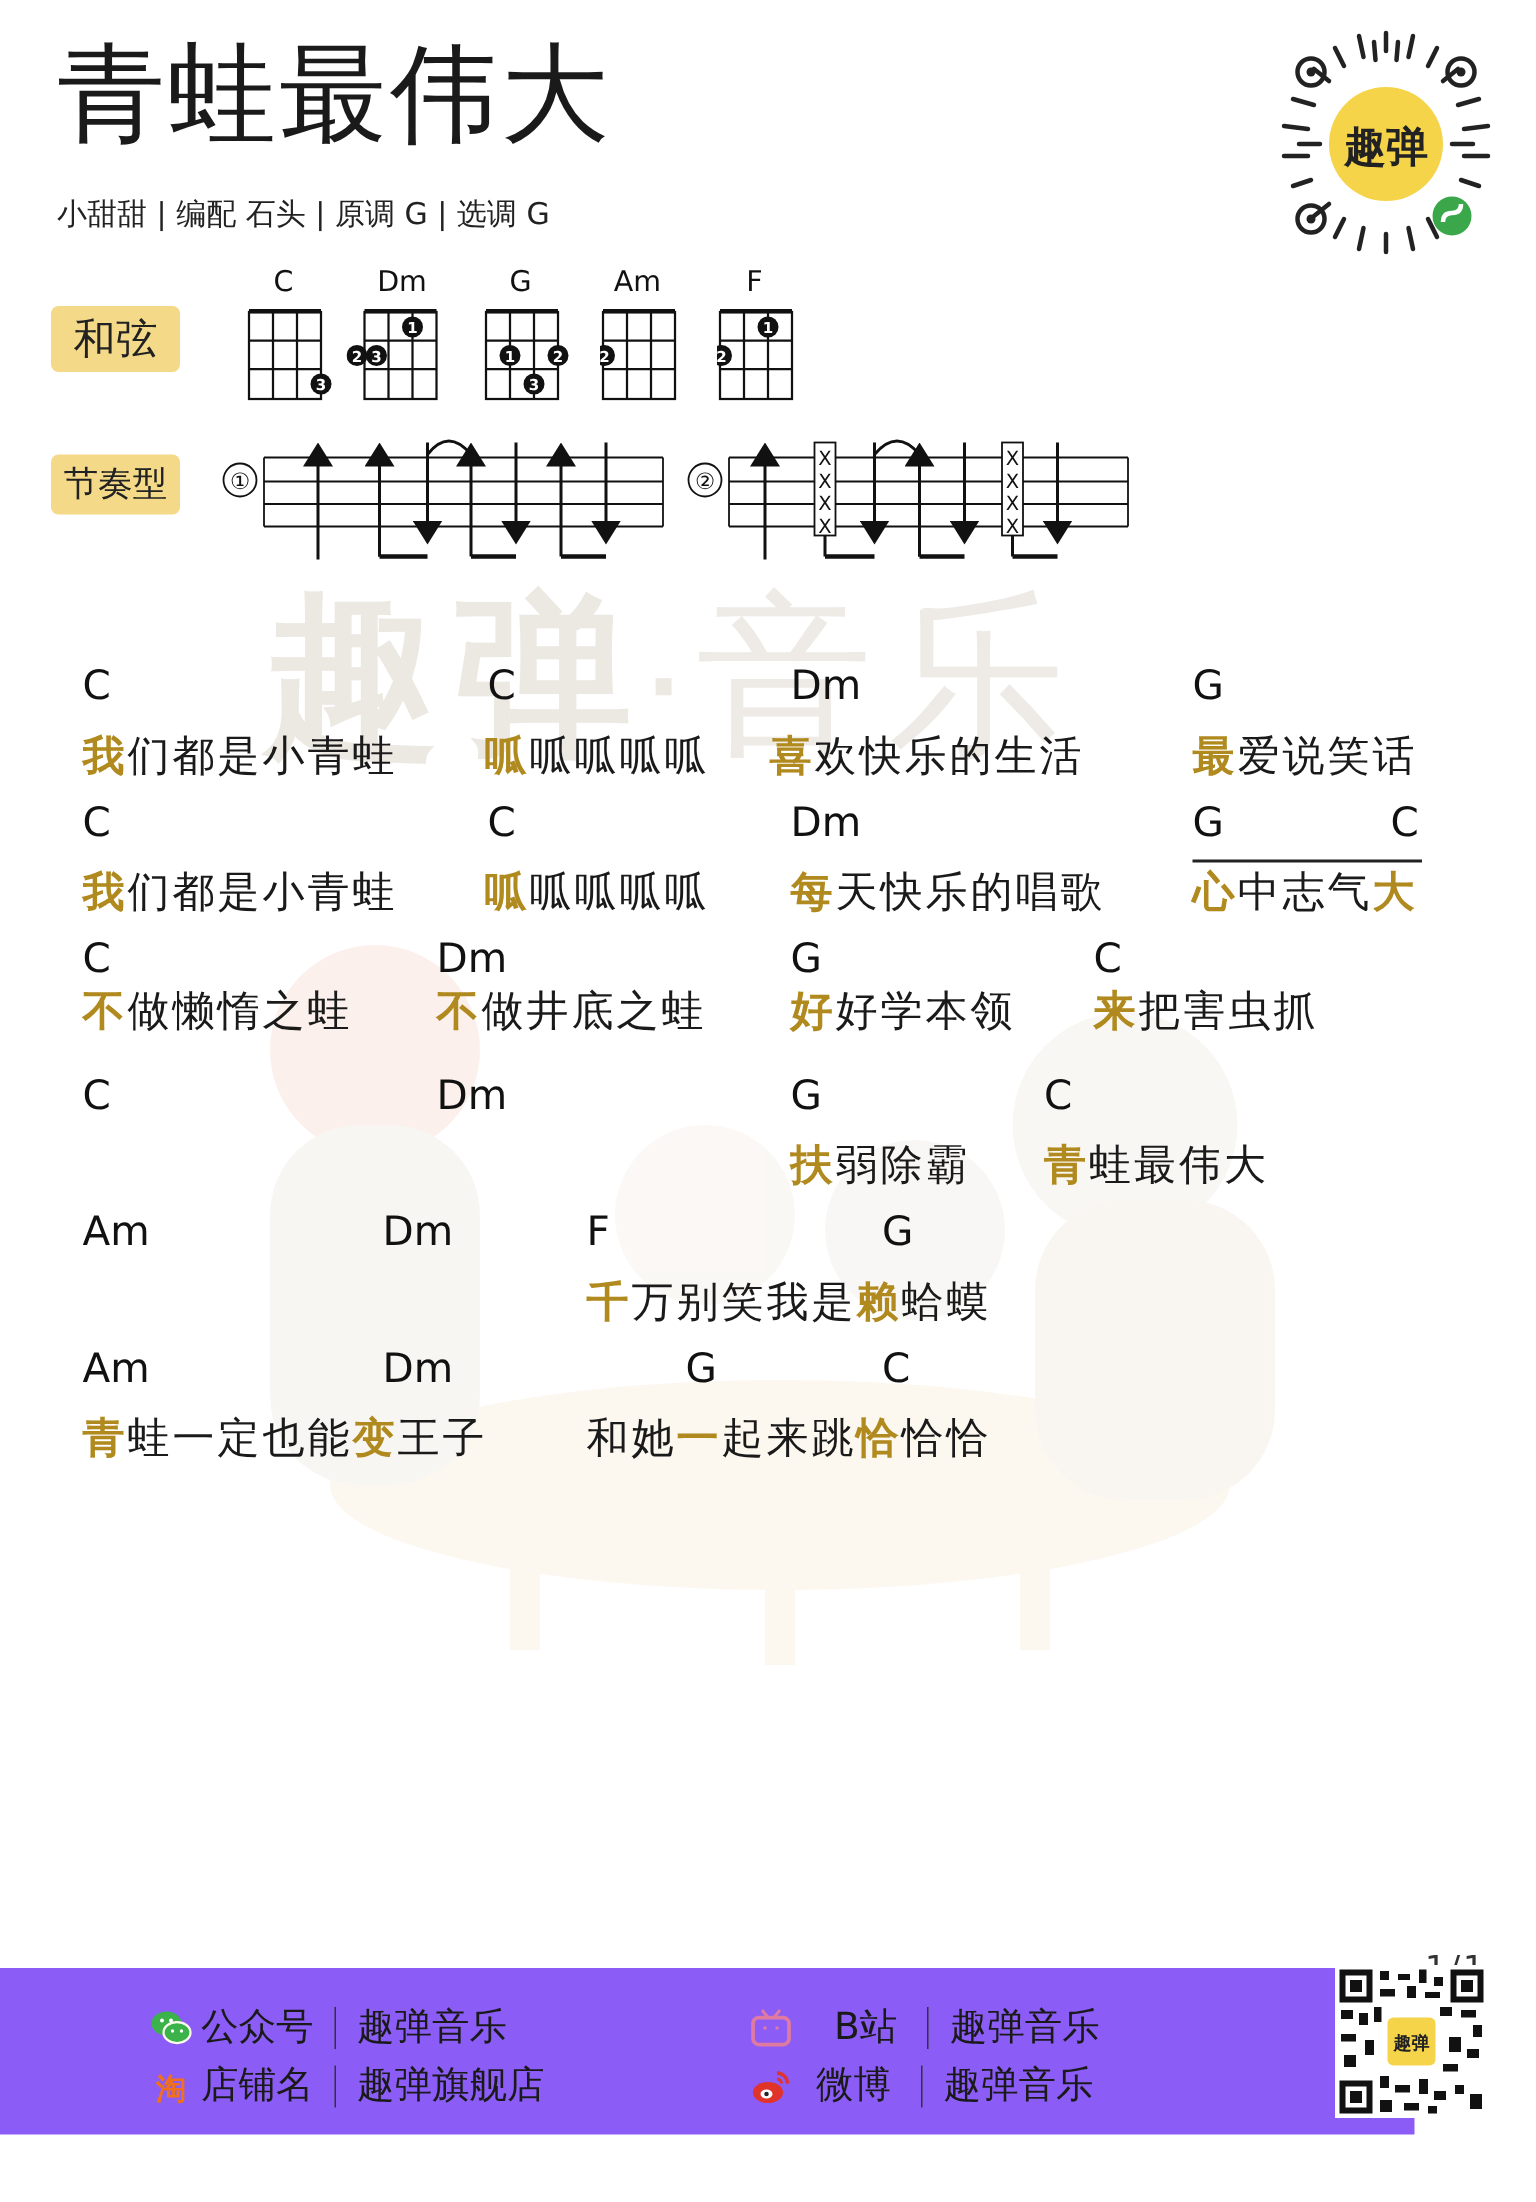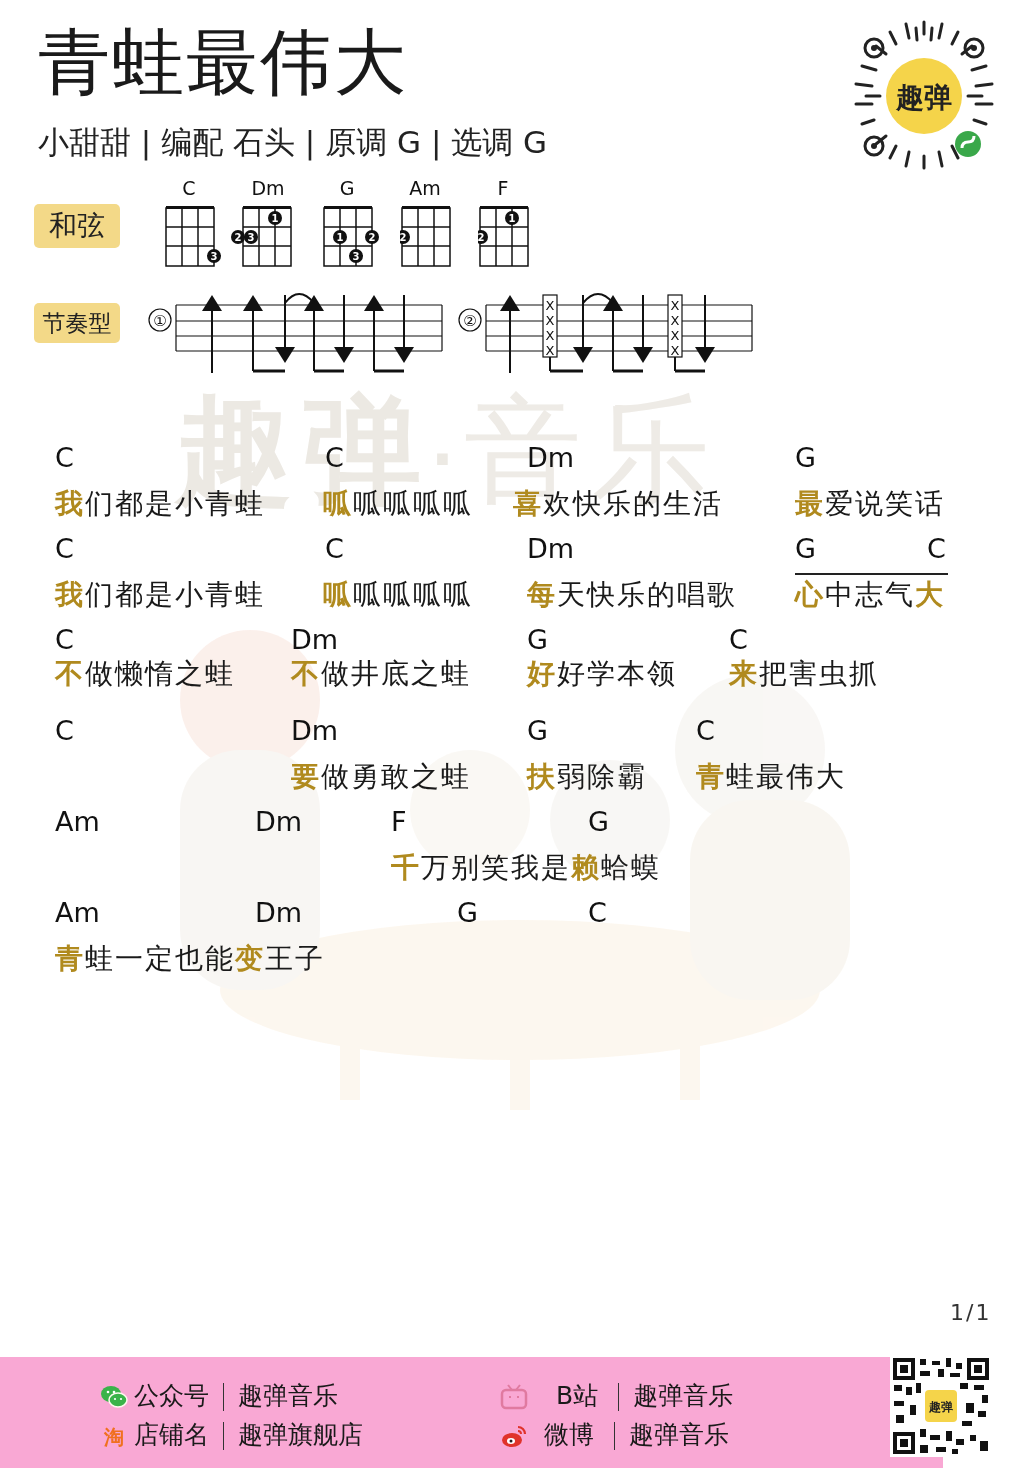--- a/index.html
+++ b/index.html
@@ -9,21 +9,21 @@
     font-family: "DejaVu Sans", "Liberation Sans", sans-serif;
     color: #111;
   }
   .title {
     position: absolute; left: 38px; top: 14px;
     font-size: 72px; font-weight: 400; letter-spacing: 2px; color: #1a1a1a;
     line-height: 96px;
   }
   .subtitle {
     position: absolute; left: 38px; top: 126px;
-    font-size: 31px; color: #222; line-height: 32px;
+    font-size: 20px; color: #222; line-height: 32px;
   }
   .qr-mini {
     position: absolute; left: 846px; top: 18px; width: 156px; height: 156px;
   }
   .tag {
     position: absolute; background: #f3d988; border-radius: 5px;
     color: #222; text-align: center;
   }
   .tag-chord { left: 34px; top: 204px; width: 86px; height: 44px; font-size: 28px; line-height: 44px; }
   .tag-rhythm { left: 34px; top: 303px; width: 86px; height: 40px; font-size: 23px; line-height: 40px; }
@@ -43,22 +43,22 @@
   .sheet { position: absolute; left: 0; top: 0; width: 1024px; }
   .line-chords, .line-lyrics { position: absolute; left: 0; width: 1024px; height: 40px; }
   .ch { position: absolute; font-size: 27px; line-height: 34px; color: #111; font-family: "DejaVu Sans", sans-serif; }
   .ly { position: absolute; font-size: 28px; line-height: 36px; color: #1a1a1a; white-space: nowrap; letter-spacing: 2px; }
   .ly .hl { color: #b08a1e; font-weight: 700; }
   .underline-bar { position: absolute; left: 795px; top: 573px; width: 153px; height: 2px; background: #222; }
 
   .page-num { position: absolute; left: 950px; top: 1300px; font-size: 22px; color: #333; letter-spacing: 2px; }
 
   .footer {
-    position: absolute; left: 0; top: 1357px; width: 943px; height: 111px;
-    background: #f9a8d4;
+    position: absolute; left: 0; top: 1312px; width: 943px; height: 111px;
+    background: #8b5cf6;
   }
   .footer-item { position: absolute; font-size: 25px; color: #1a1a1a; line-height: 34px; white-space: nowrap; }
   .footer-item .sep { display: inline-block; width: 1px; height: 28px; background: #333; margin: 0 14px; vertical-align: middle; }
   .footer-item .icon { display: inline-block; width: 28px; height: 28px; vertical-align: middle; margin-right: 6px; }
   .qr-big { position: absolute; left: 890px; top: 1355px; width: 102px; height: 102px; background: #fff; }
 </style>
 </head>
 <body>
 
 <div class="title">青蛙最伟大</div>
@@ -340,21 +340,20 @@
     <span class="ly" style="left:729px"><span class="hl">来</span><span>把害虫抓</span></span>
   </div>
 
   <div class="line-chords" style="top:714px">
     <span class="ch" style="left:55px">C</span>
     <span class="ch" style="left:291px">Dm</span>
     <span class="ch" style="left:527px">G</span>
     <span class="ch" style="left:696px">C</span>
   </div>
   <div class="line-lyrics" style="top:759px">
-    <span class="ly" style="left:291px"><span class="hl">要</span><span>做勇敢之蛙</span></span>
     <span class="ly" style="left:527px"><span class="hl">扶</span><span>弱除霸</span></span>
     <span class="ly" style="left:696px"><span class="hl">青</span><span>蛙最伟大</span></span>
   </div>
 
   <div class="line-chords" style="top:805px">
     <span class="ch" style="left:55px">Am</span>
     <span class="ch" style="left:255px">Dm</span>
     <span class="ch" style="left:391px">F</span>
     <span class="ch" style="left:588px">G</span>
   </div>
@@ -363,20 +362,21 @@
   </div>
 
   <div class="line-chords" style="top:896px">
     <span class="ch" style="left:55px">Am</span>
     <span class="ch" style="left:255px">Dm</span>
     <span class="ch" style="left:457px">G</span>
     <span class="ch" style="left:588px">C</span>
   </div>
   <div class="line-lyrics" style="top:941px">
     <span class="ly" style="left:55px"><span class="hl">青</span><span>蛙一定也能</span><span class="hl">变</span><span>王子</span></span>
+    <span class="ly" style="left:391px"><span>和她</span><span class="hl">一</span><span>起来跳</span><span class="hl">恰</span><span>恰恰</span></span>
   </div>
 </div>
 
 <div class="page-num">1/1</div>
 
 <div class="footer">
   <div class="footer-item" style="left:100px;top:22px">
     <svg class="icon" viewBox="0 0 28 28">
       <ellipse cx="11" cy="11" rx="10" ry="8" fill="#3bb34a"></ellipse>
       <ellipse cx="18" cy="17" rx="9" ry="7" fill="#3bb34a" stroke="#fdf9ee" stroke-width="1.5"></ellipse>

